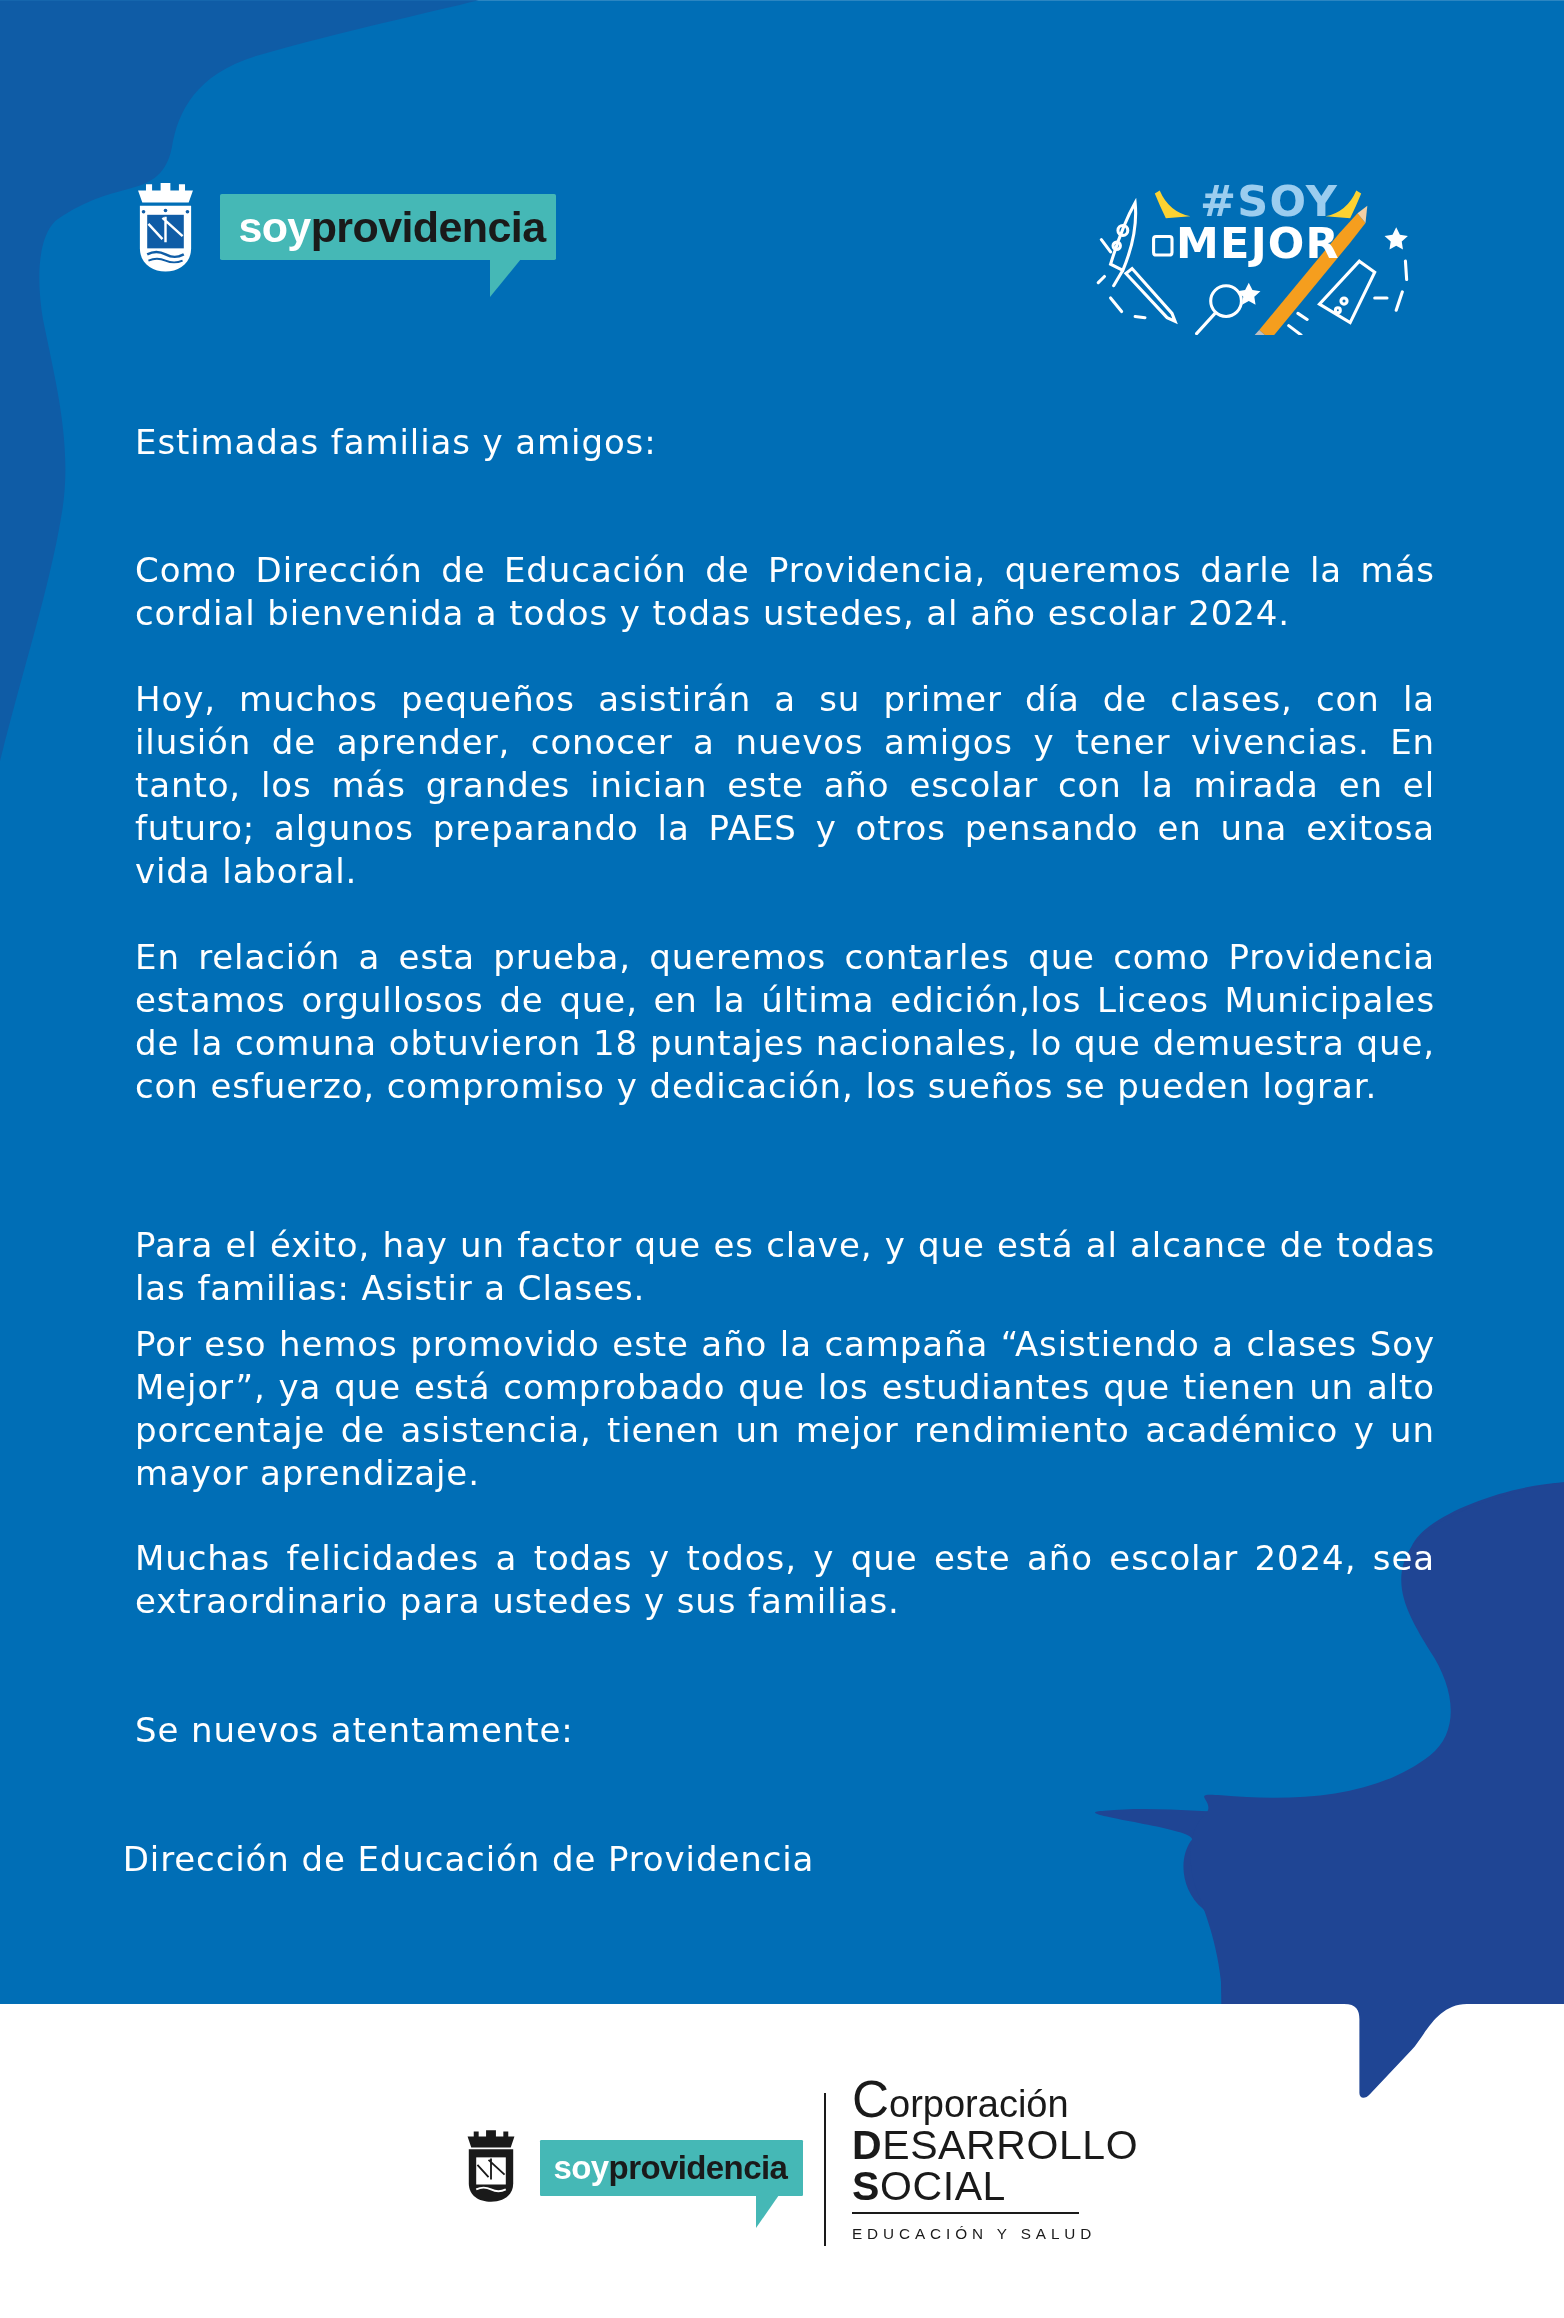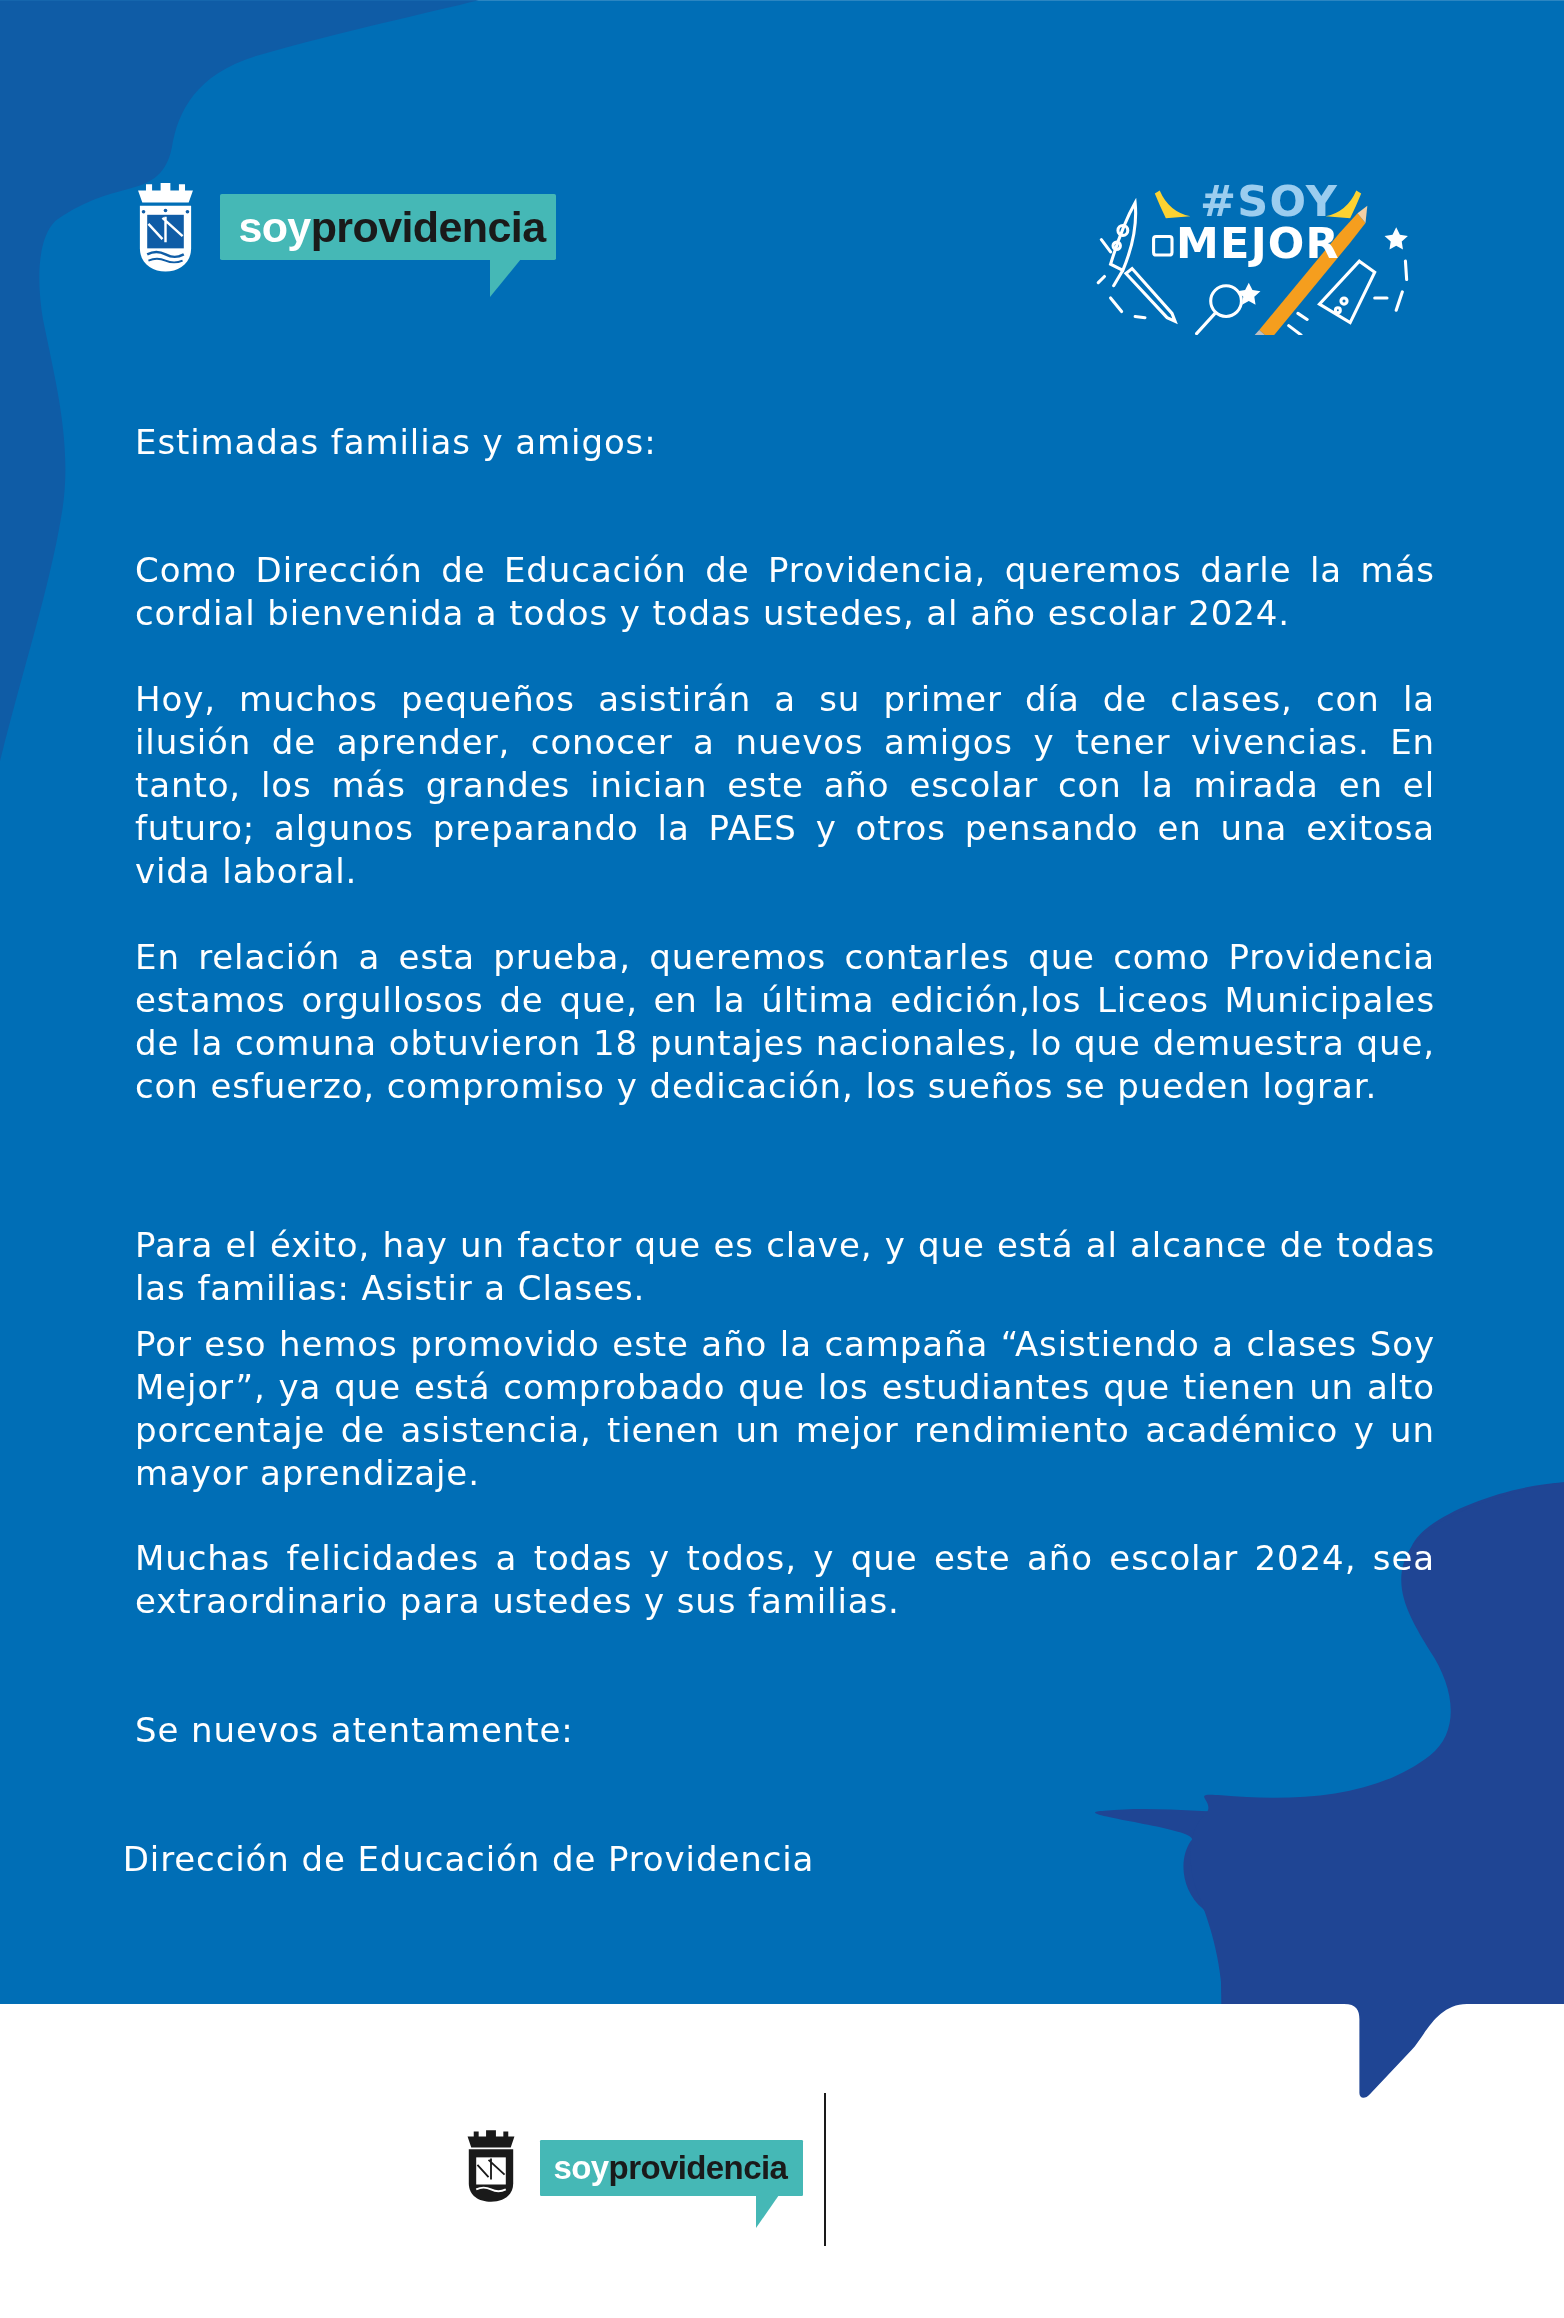--- a/index.html
+++ b/index.html
@@ -141,14 +141,21 @@
     <path d="M4,12 L14,12 L14,4 L22,4 L22,12 L34,12 L34,2 L50,2 L50,12 L62,12 L62,4 L70,4 L70,12 L80,12 L74,30 L10,30 Z" fill="#1a1a1a"></path>
     <path d="M6,33 L78,33 L78,88 C78,108 62,118 42,118 C22,118 6,108 6,88 Z" fill="#1a1a1a"></path>
     <rect x="18" y="46" width="48" height="44" fill="#ffffff"></rect>
     <path d="M20,58 L38,78 M38,50 L64,74 M42,48 L42,82" stroke="#1a1a1a" stroke-width="3" fill="none"></path>
     <path d="M18,98 Q30,92 42,98 Q54,104 66,98" stroke="#ffffff" stroke-width="3" fill="none"></path>
   </svg>
   <div class="f-bubble">
     <div class="f-bubble-text"><span class="soy">soy</span><span class="pro">pro</span><span class="vid">videncia</span></div>
   </div>
   <div class="f-divider"></div>
+  <div class="corp">
+    <div class="corp-line1"><span class="cap">C</span><span>orporación</span></div>
+    <div class="corp-line2"><span style="font-weight:bold;">D</span><span>ESARROLLO</span></div>
+    <div class="corp-line3"><span style="font-weight:bold;">S</span><span>OCIAL</span></div>
+    <div class="corp-rule"></div>
+    <div class="corp-sub">EDUCACIÓN Y SALUD</div>
+  </div>
 </div>
 
 
 </body></html>

